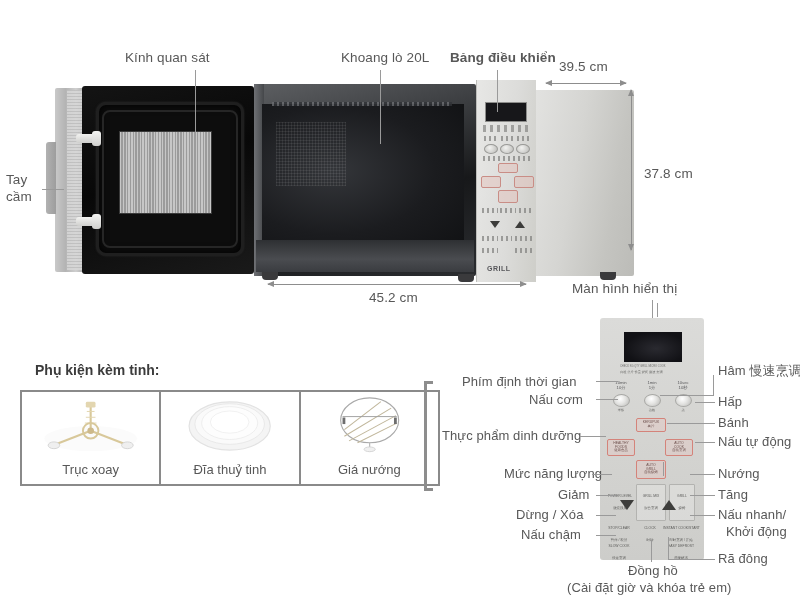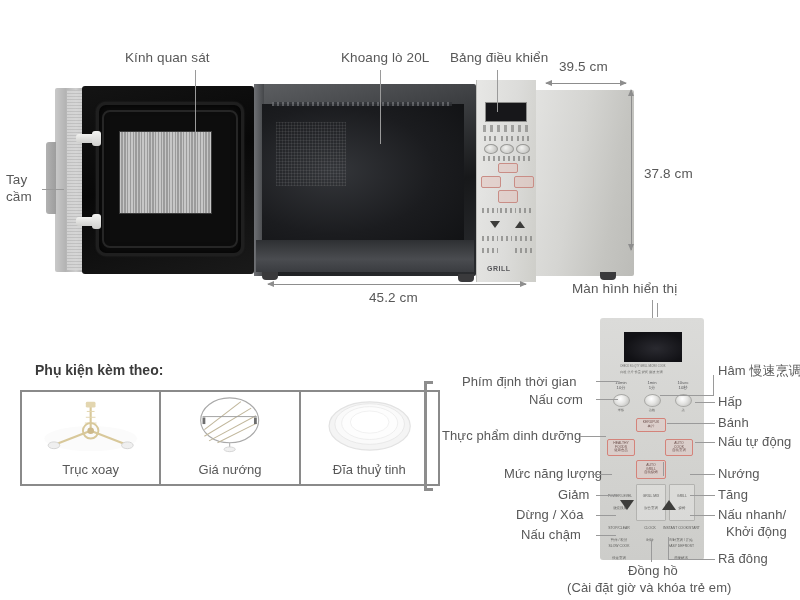--- a/index.html
+++ b/index.html
@@ -252,40 +252,40 @@
     <div class="foot" style="left:418px; top:194px;"></div>
     <div class="foot" style="left:560px; top:192px;"></div>
   </div>
 
   <div class="lbl" style="left:125px; top:50px;">Kính quan sát</div>
   <div class="line vline" style="left:195px; top:70px; height:66px;"></div>
 
   <div class="lbl" style="left:341px; top:50px;">Khoang lò 20L</div>
   <div class="line vline" style="left:380px; top:70px; height:74px;"></div>
 
-  <div class="lbl" style="left:450px; top:50px;">Bảng điều khiển</div>
+  <div class="lbl" style="left:450px; top:50px;font-weight:bold;">Bảng điều khiển</div>
   <div class="line vline" style="left:497px; top:70px; height:42px;"></div>
 
   <div class="lbl" style="left:6px; top:172px; line-height:1.25;">Tay
 cầm</div>
   <div class="line hline" style="left:42px; top:189px; width:22px;"></div>
 
   <div class="lbl" style="left:572px; top:281px;">Màn hình hiển thị</div>
   <div class="line vline" style="left:652px; top:300px; height:36px;"></div>
 
   <div class="lbl" style="left:559px; top:59px;">39.5 cm</div>
   <div class="arrow-h" style="left:546px; top:83px; width:80px;"></div>
 
   <div class="lbl" style="left:644px; top:166px;">37.8 cm</div>
   <div class="arrow-v" style="left:631px; top:90px; height:160px;"></div>
 
   <div class="lbl" style="left:347px; top:290px;margin-left:22px;">45.2 cm</div>
   <div class="arrow-h" style="left:268px; top:284px; width:258px;"></div>
 
-  <div id="acc-title">Phụ kiện kèm theo:</div>
+  <div id="acc-title">Phụ kiện kèm tinh:</div>
 
   <div id="acc-box">
 
     <div class="acc-cell">
       <div class="acc-art">
         <svg viewBox="0 0 120 60" width="100%" height="100%" preserveAspectRatio="xMidYMid meet">
           <ellipse cx="60" cy="44" rx="48" ry="13" fill="#fbfbfb"></ellipse>
           <g stroke="#d8c89a" stroke-width="2.2" fill="none">
             <path d="M60 10 L60 36"></path>
             <path d="M60 36 L24 50"></path>
@@ -299,51 +299,51 @@
           <rect x="55" y="6" width="10" height="6" rx="1.5" fill="#e3d6b0"></rect>
           <ellipse cx="22" cy="51" rx="6" ry="3.5" fill="#efefef" stroke="#d5d5d5" stroke-width="1"></ellipse>
           <ellipse cx="98" cy="51" rx="6" ry="3.5" fill="#efefef" stroke="#d5d5d5" stroke-width="1"></ellipse>
         </svg>
       </div>
       <div class="acc-cap">Trục xoay</div>
     </div>
 
     <div class="acc-cell">
       <div class="acc-art">
+        <svg viewBox="0 0 120 60" width="100%" height="100%" preserveAspectRatio="xMidYMid meet">
+          <ellipse cx="60" cy="31" rx="42" ry="25" fill="#f4f4f4" stroke="#e2e2e2" stroke-width="1.2"></ellipse>
+          <ellipse cx="60" cy="29" rx="36" ry="21" fill="#fafafa" stroke="#e8e8e8" stroke-width="1"></ellipse>
+          <ellipse cx="60" cy="28" rx="29" ry="17" fill="#fdfdfd" stroke="#ededed" stroke-width="1"></ellipse>
+          <ellipse cx="60" cy="27" rx="20" ry="11.5" fill="#ffffff" stroke="#f0f0f0" stroke-width="1"></ellipse>
+        </svg>
+      </div>
+      <div class="acc-cap">Đĩa thuỷ tinh</div>
+    </div>
+
+    <div class="acc-cell">
+      <div class="acc-art">
         <svg viewBox="0 0 120 62" width="100%" height="100%" preserveAspectRatio="xMidYMid meet">
           <ellipse cx="60" cy="26" rx="31" ry="24" fill="none" stroke="#a9a9a9" stroke-width="1.2"></ellipse>
           <g stroke="#c0b69a" stroke-width="1.1" fill="none">
             <path d="M33 36 L72 6"></path>
             <path d="M33 43 L83 13"></path>
             <path d="M38 48 L88 21"></path>
             <path d="M47 50 L89 29"></path>
           </g>
           <g stroke="#9e9e9e" stroke-width="1" fill="none">
             <path d="M31 22 L89 22"></path>
           </g>
           <rect x="31" y="23" width="3" height="7" fill="#6e6e6e"></rect>
           <rect x="86" y="23" width="3" height="7" fill="#6e6e6e"></rect>
           <path d="M60 50 L60 56" stroke="#b5b5b5" stroke-width="1.2" fill="none"></path>
           <ellipse cx="60" cy="57" rx="6" ry="2.5" fill="#f0f0f0" stroke="#d3d3d3" stroke-width="1"></ellipse>
         </svg>
       </div>
       <div class="acc-cap">Giá nướng</div>
     </div>
-
-    <div class="acc-cell">
-      <div class="acc-art">
-        <svg viewBox="0 0 120 60" width="100%" height="100%" preserveAspectRatio="xMidYMid meet">
-          <ellipse cx="60" cy="31" rx="42" ry="25" fill="#f4f4f4" stroke="#e2e2e2" stroke-width="1.2"></ellipse>
-          <ellipse cx="60" cy="29" rx="36" ry="21" fill="#fafafa" stroke="#e8e8e8" stroke-width="1"></ellipse>
-          <ellipse cx="60" cy="28" rx="29" ry="17" fill="#fdfdfd" stroke="#ededed" stroke-width="1"></ellipse>
-          <ellipse cx="60" cy="27" rx="20" ry="11.5" fill="#ffffff" stroke="#f0f0f0" stroke-width="1"></ellipse>
-        </svg>
-      </div>
-      <div class="acc-cap">Đĩa thuỷ tinh</div>
-    </div>
   </div>
 
   <div id="bracket"></div>
   <div class="line vline" style="left:657px; top:303px; height:14px;"></div>
 
   <div id="diagram-panel">
 
     <div id="dp-screen"></div>
     <div id="dp-indicators">
       <div class="dp-ind" style="left:0;">CHECK   KG      QTY    GRILL  MICRO  COOK</div>

